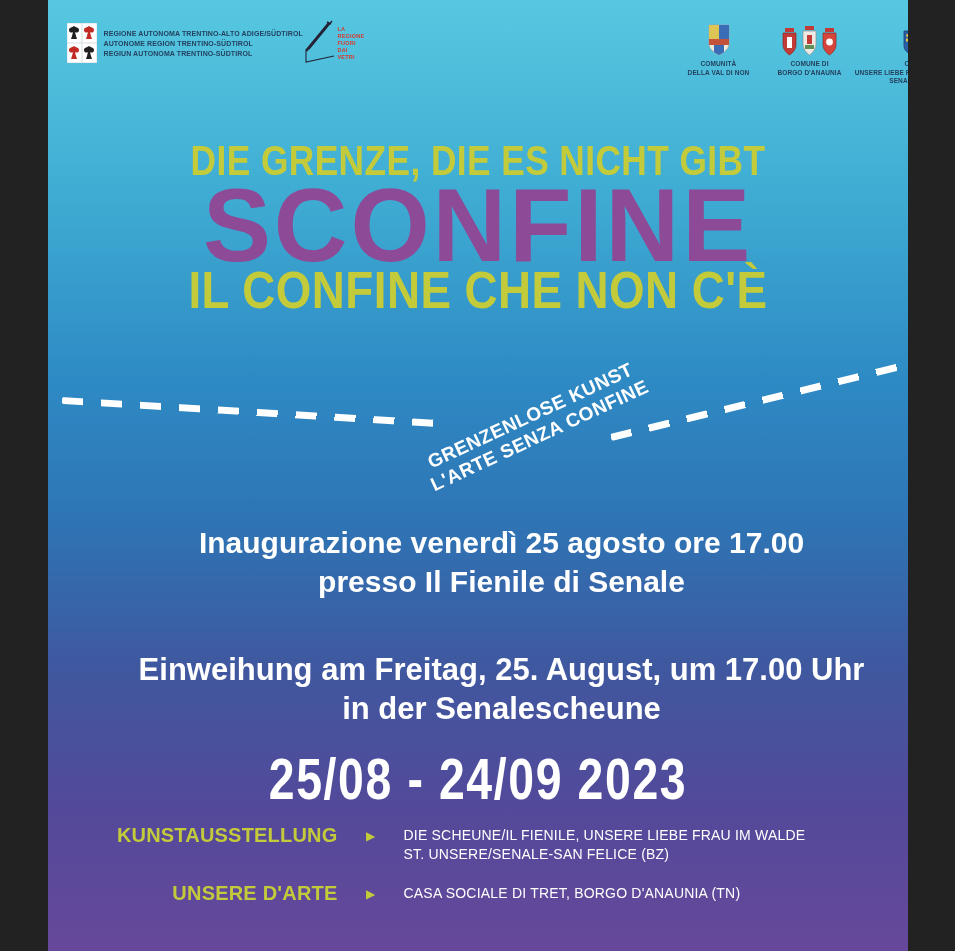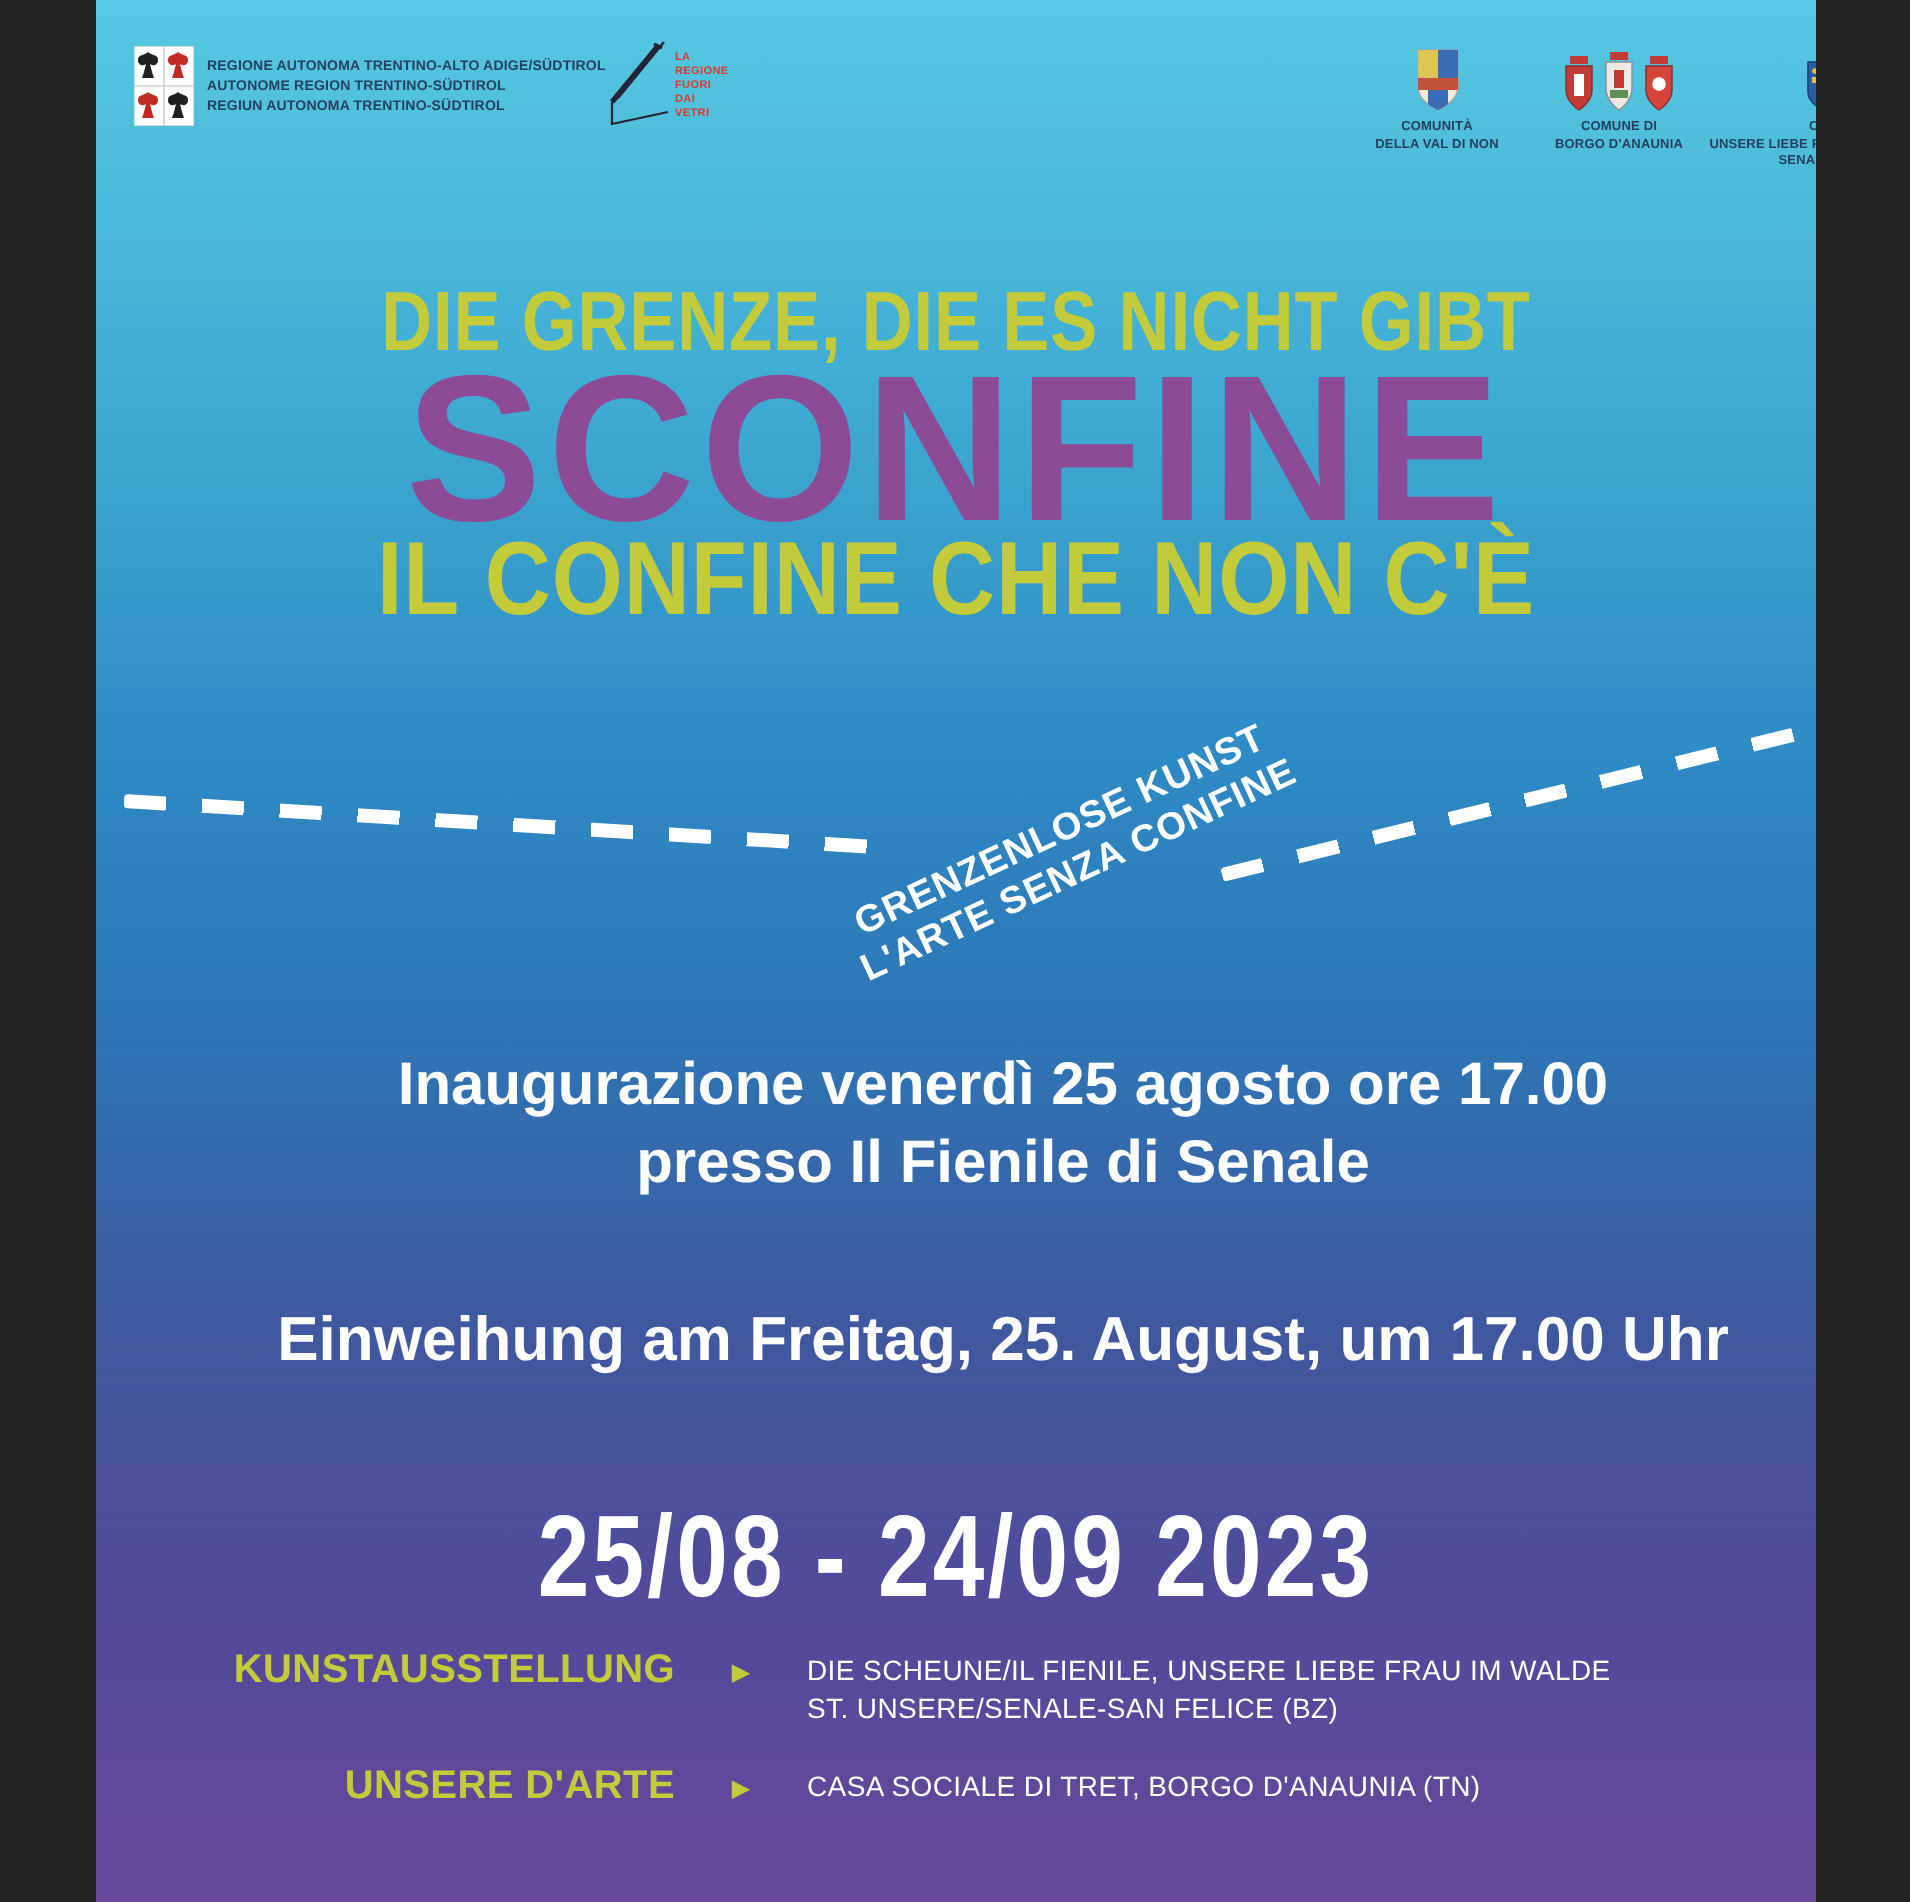--- a/index.html
+++ b/index.html
@@ -186,20 +186,21 @@
     <div>GRENZENLOSE KUNST</div>
     <div>L'ARTE SENZA CONFINE</div>
   </div>
 
   <div class="event event-it">
     <div>Inaugurazione venerdì 25 agosto ore 17.00</div>
     <div>presso Il Fienile di Senale</div>
   </div>
   <div class="event event-de">
     <div>Einweihung am Freitag, 25. August, um 17.00 Uhr</div>
+    <div>in der Senalescheune</div>
   </div>
 
   <div class="dates">25/08 - 24/09  2023</div>
 
   <div class="locations">
     <div class="loc-label">KUNSTAUSSTELLUNG</div>
     <div class="loc-arrow">▶</div>
     <div class="loc-text">
       <div>DIE SCHEUNE/IL FIENILE, UNSERE LIEBE FRAU IM WALDE</div>
       <div>ST. UNSERE/SENALE-SAN FELICE (BZ)</div>

